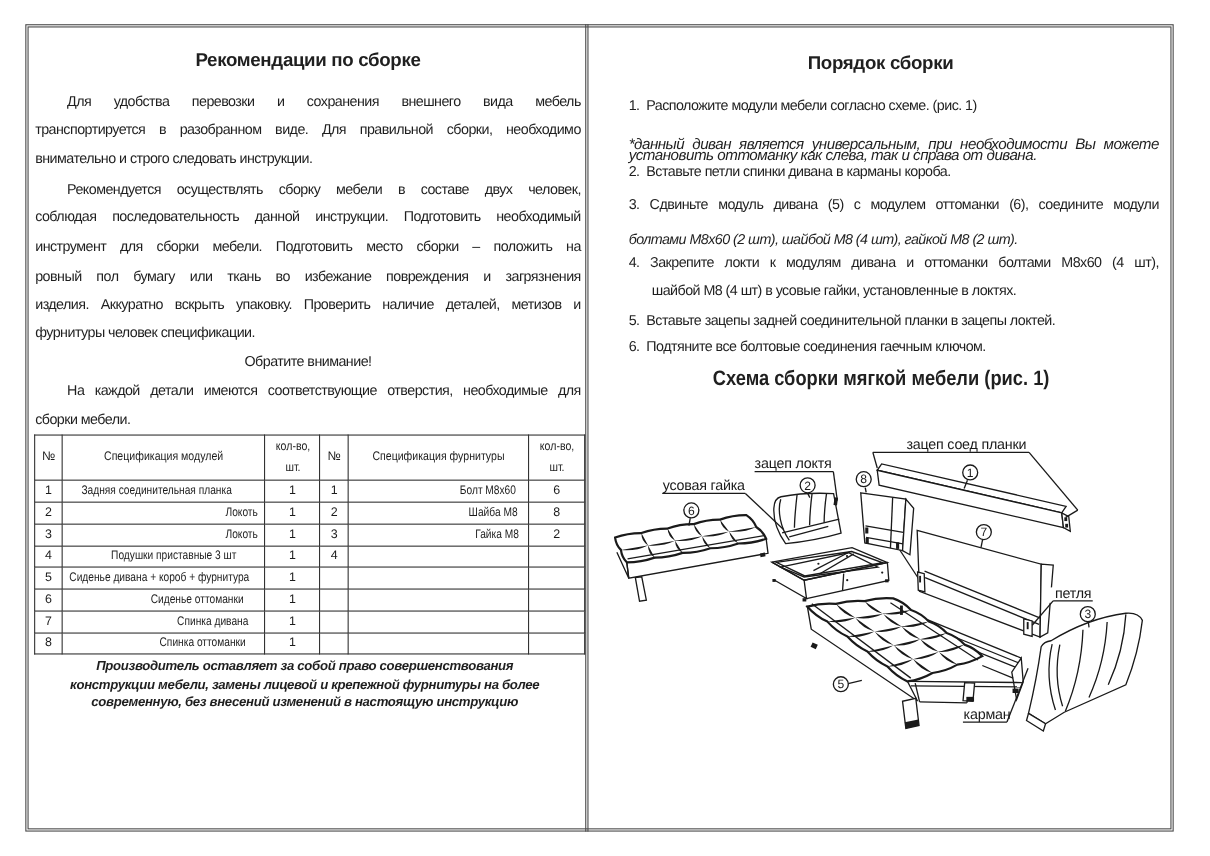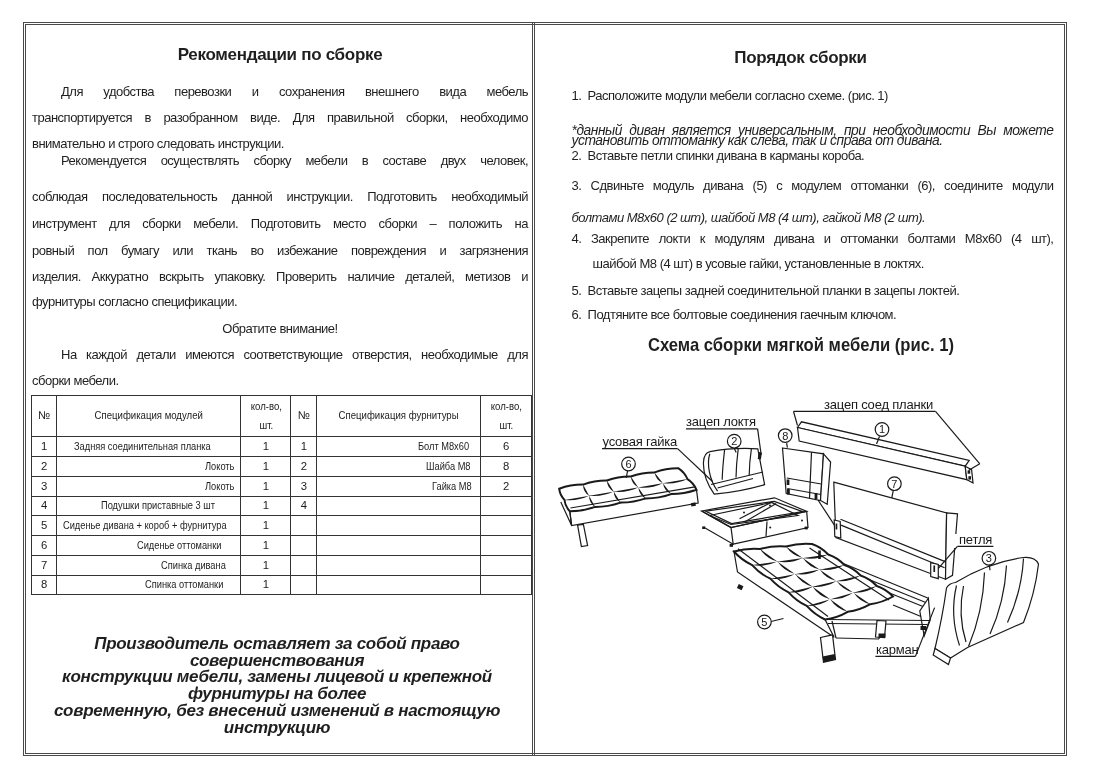--- a/index.html
+++ b/index.html
@@ -12,41 +12,41 @@
 .t1{position:absolute;font-size:17px;font-weight:bold;text-align:center;line-height:24px;height:24px;letter-spacing:-0.3px;}
 .t2{position:absolute;font-size:19px;font-weight:bold;text-align:center;line-height:26px;height:26px;transform:scaleX(0.875);}
 .spec{border-collapse:collapse;table-layout:fixed;width:500.5px;font-size:11.3px;color:#1c1c1c;}
 .spec td{border:1px solid #333;overflow:hidden;white-space:nowrap;}
 .hrow td{height:41.3px;text-align:center;vertical-align:middle;line-height:19.5px;}
 .brow td{height:19.76px;vertical-align:middle;line-height:13px;}
 .c{text-align:center;}
 .nm{padding-left:5.5px;text-align:right;}
 .sx{display:inline-block;transform:scaleX(0.82);transform-origin:0 50%;}
 .sq{display:inline-block;transform:scaleX(0.85);transform-origin:50% 50%;}
-.foot{position:absolute;top:636px;left:32px;width:490px;text-align:center;font-weight:bold;font-style:italic;font-size:17px;line-height:16.7px;letter-spacing:-0.3px;}
+.foot{position:absolute;top:597px;left:32px;width:490px;text-align:center;font-weight:bold;font-style:italic;font-size:12px;line-height:16.7px;letter-spacing:-0.3px;}
 svg text{font-family:"Liberation Sans",sans-serif;}
 .lab{font-size:13px;fill:#1a1a1a;letter-spacing:-0.2px;}
 .cnum{font-size:11px;fill:#1a1a1a;text-anchor:middle;}
 .s{stroke:#1a1a1a;stroke-width:1.2;fill:none;}
 .sm{fill:#1a1a1a;stroke:none;}
 .sw{stroke:#1a1a1a;stroke-width:1.2;fill:#fff;}
 .swt{stroke:#1a1a1a;stroke-width:2.0;fill:#fff;}
 </style></head><body>
 <div class="frame"></div>
 <div class="divider"></div>
 <div class="t1" style="top:42.6px;left:32px;width:496px;">Рекомендации по сборке</div>
 <div class="ll jj ind" style="top:81.8px;left:32px;width:496px;">Для удобства перевозки и сохранения внешнего вида мебель</div>
 <div class="ll jj" style="top:107.9px;left:32px;width:496px;">транспортируется в разобранном виде. Для правильной сборки, необходимо</div>
 <div class="ll" style="top:134.3px;left:32px;width:496px;">внимательно и строго следовать инструкции.</div>
-<div class="ll jj ind" style="top:151px;left:32px;width:496px;">Рекомендуется осуществлять сборку мебели в составе двух человек,</div>
+<div class="ll jj ind" style="top:162px;left:32px;width:496px;">Рекомендуется осуществлять сборку мебели в составе двух человек,</div>
 <div class="ll jj" style="top:187.0px;left:32px;width:496px;">соблюдая последовательность данной инструкции. Подготовить необходимый</div>
 <div class="ll jj" style="top:213.8px;left:32px;width:496px;">инструмент для сборки мебели. Подготовить место сборки – положить на</div>
 <div class="ll jj" style="top:240.5px;left:32px;width:496px;">ровный пол бумагу или ткань во избежание повреждения и загрязнения</div>
 <div class="ll jj" style="top:267.3px;left:32px;width:496px;">изделия. Аккуратно вскрыть упаковку. Проверить наличие деталей, метизов и</div>
-<div class="ll" style="top:292.0px;left:32px;width:496px;">фурнитуры согласно спецификации.</div>
+<div class="ll" style="top:292.0px;left:32px;width:496px;">фурнитуры человек спецификации.</div>
 <div class="ll cc" style="top:318.6px;left:32px;width:496px;">Обратите внимание!</div>
 <div class="ll jj ind" style="top:344.8px;left:32px;width:496px;">На каждой детали имеются соответствующие отверстия, необходимые для</div>
 <div class="ll" style="top:370.5px;left:32px;width:496px;">сборки мебели.</div>
 <div class="rl" style="top:85.6px;left:571.5px;width:482px;">1.&nbsp; Расположите модули мебели согласно схеме. (рис. 1)</div>
 <div class="rl it jj" style="top:121px;left:571.5px;width:482px;">*данный диван является универсальным, при необходимости Вы можете</div>
 <div class="rl it" style="top:131.3px;left:571.5px;width:482px;">установить оттоманку как слева, так и справа от дивана.</div>
 <div class="rl" style="top:146.4px;left:571.5px;width:482px;">2.&nbsp; Вставьте петли спинки дивана в карманы короба.</div>
 <div class="rl jj" style="top:175.9px;left:571.5px;width:482px;">3. Сдвиньте модуль дивана (5) с модулем оттоманки (6), соедините модули</div>
 <div class="rl" style="top:208px;left:571.5px;width:482px;font-style:italic;">болтами М8х60 (2 шт), шайбой М8 (4 шт), гайкой М8 (2 шт).</div>
 <div class="rl jj" style="top:228.5px;left:571.5px;width:482px;">4. Закрепите локти к модулям дивана и оттоманки болтами М8х60 (4 шт),</div>

